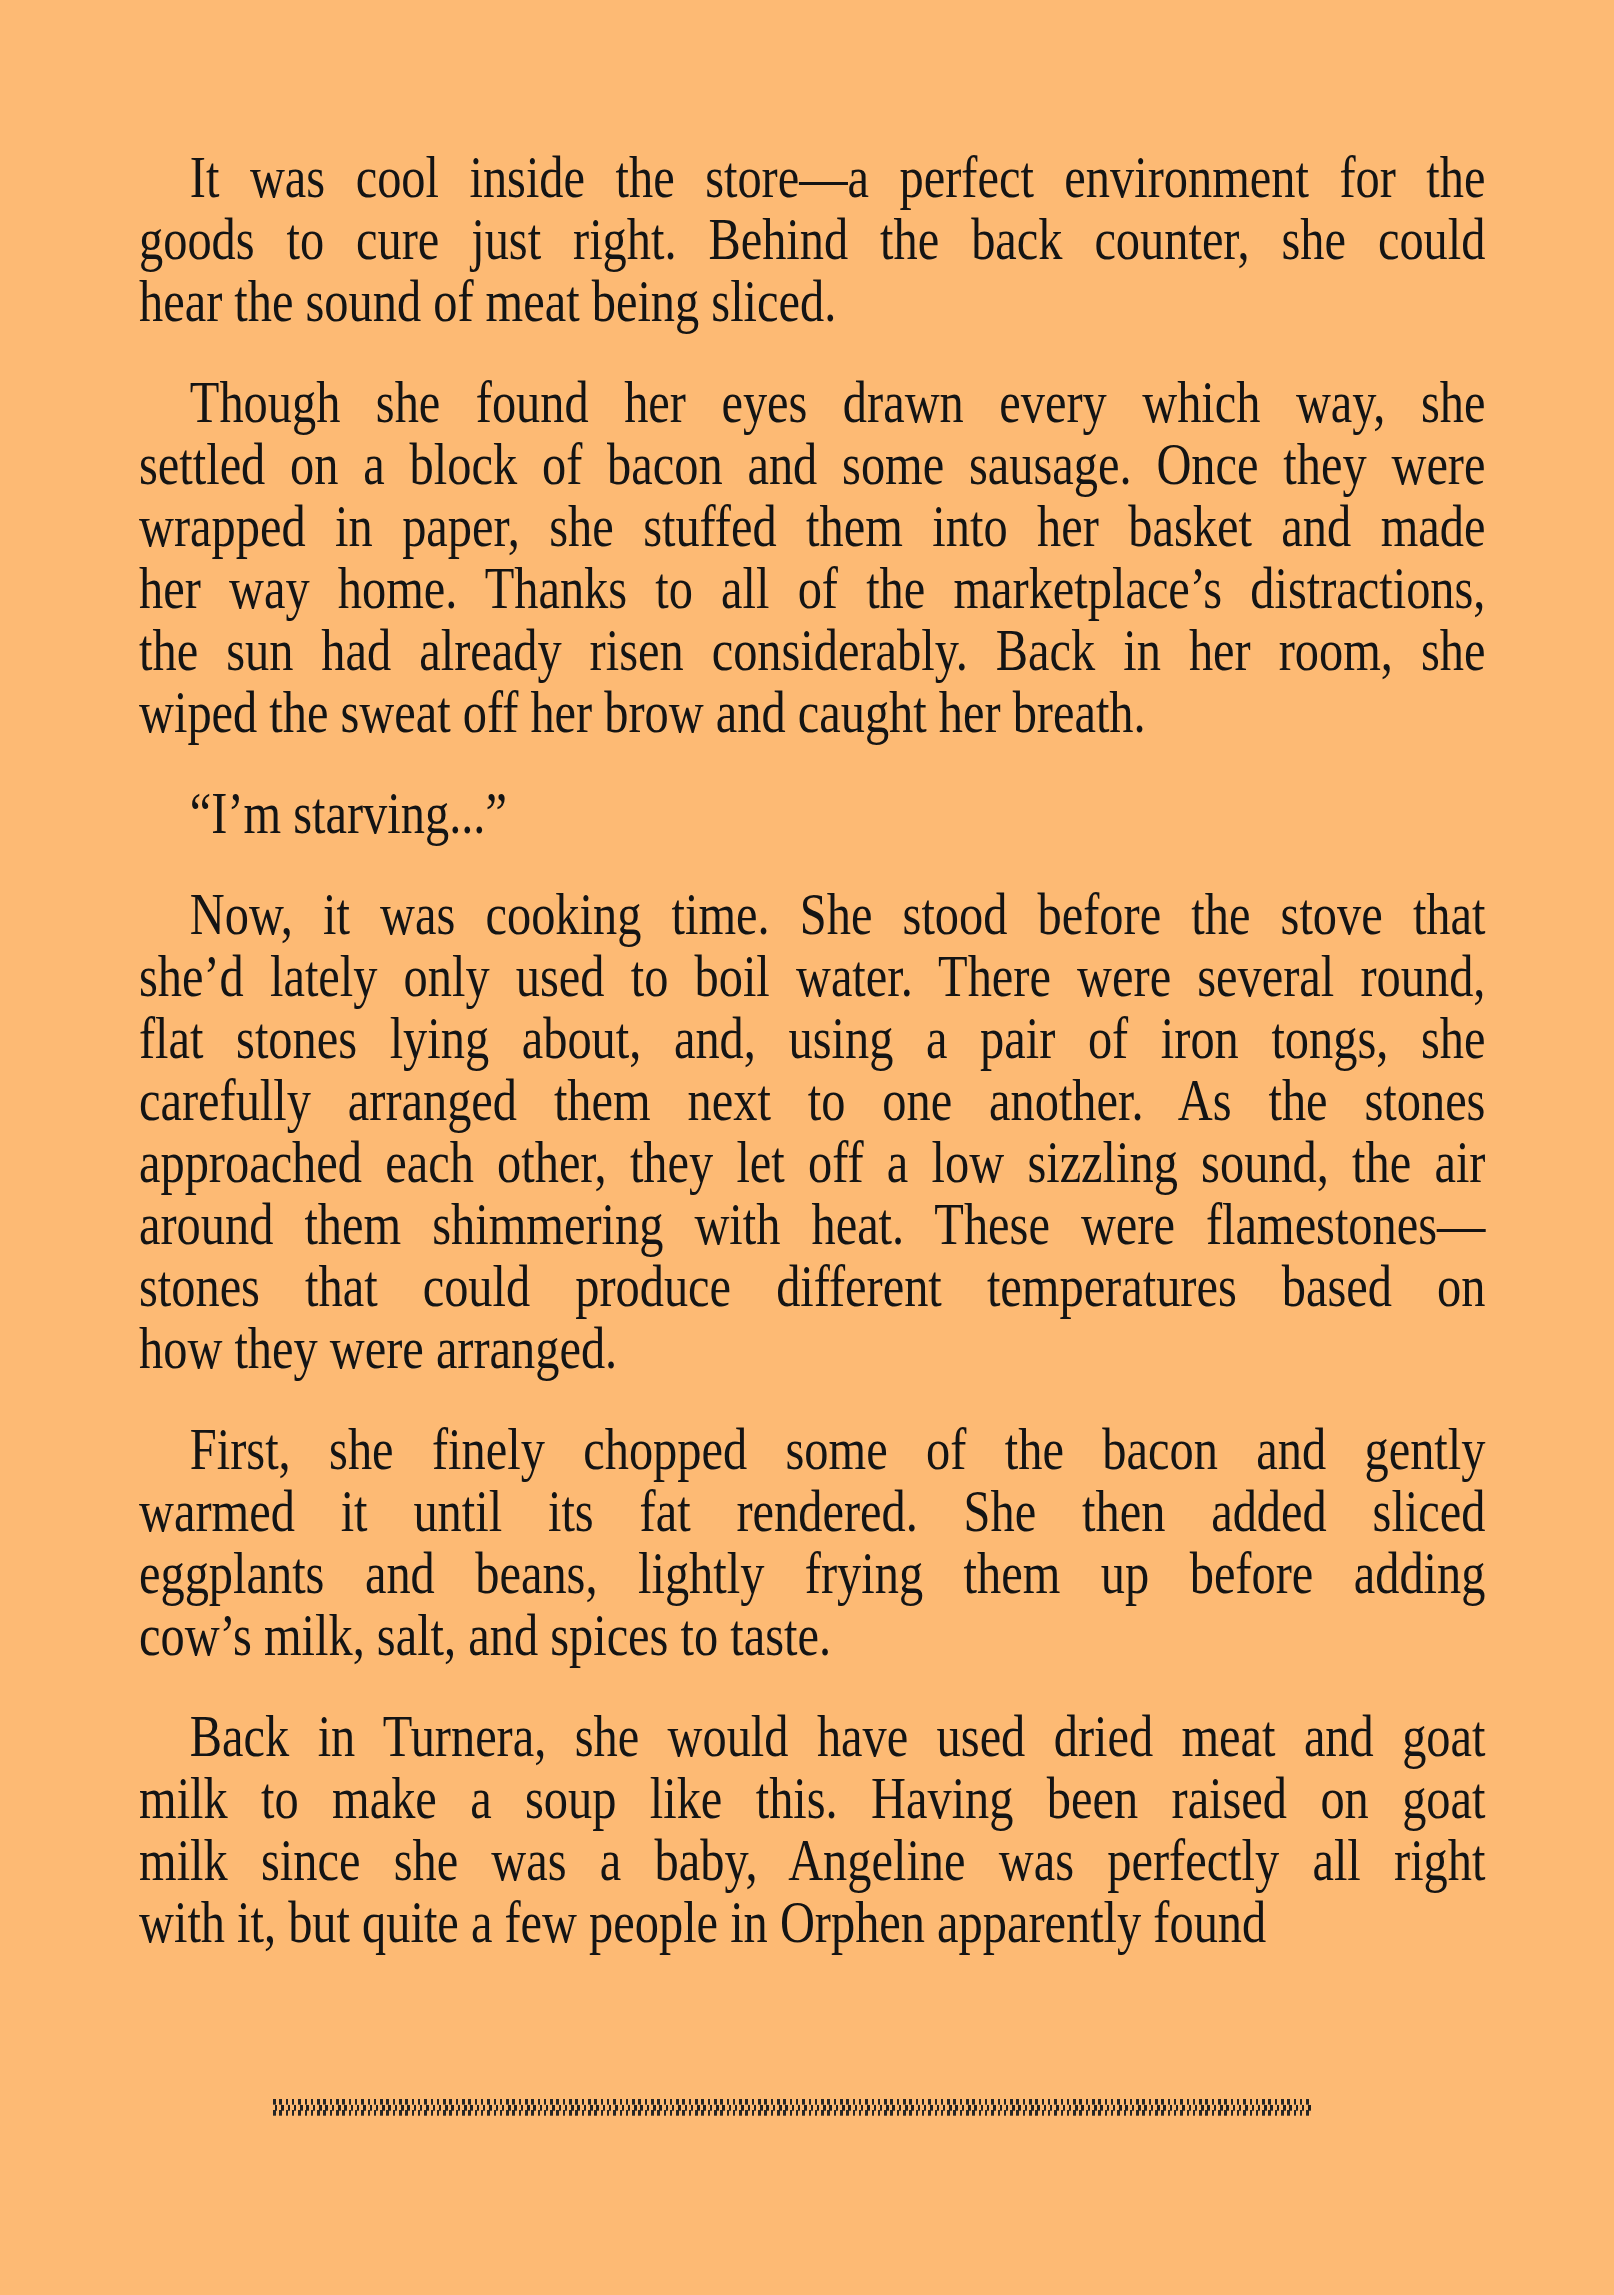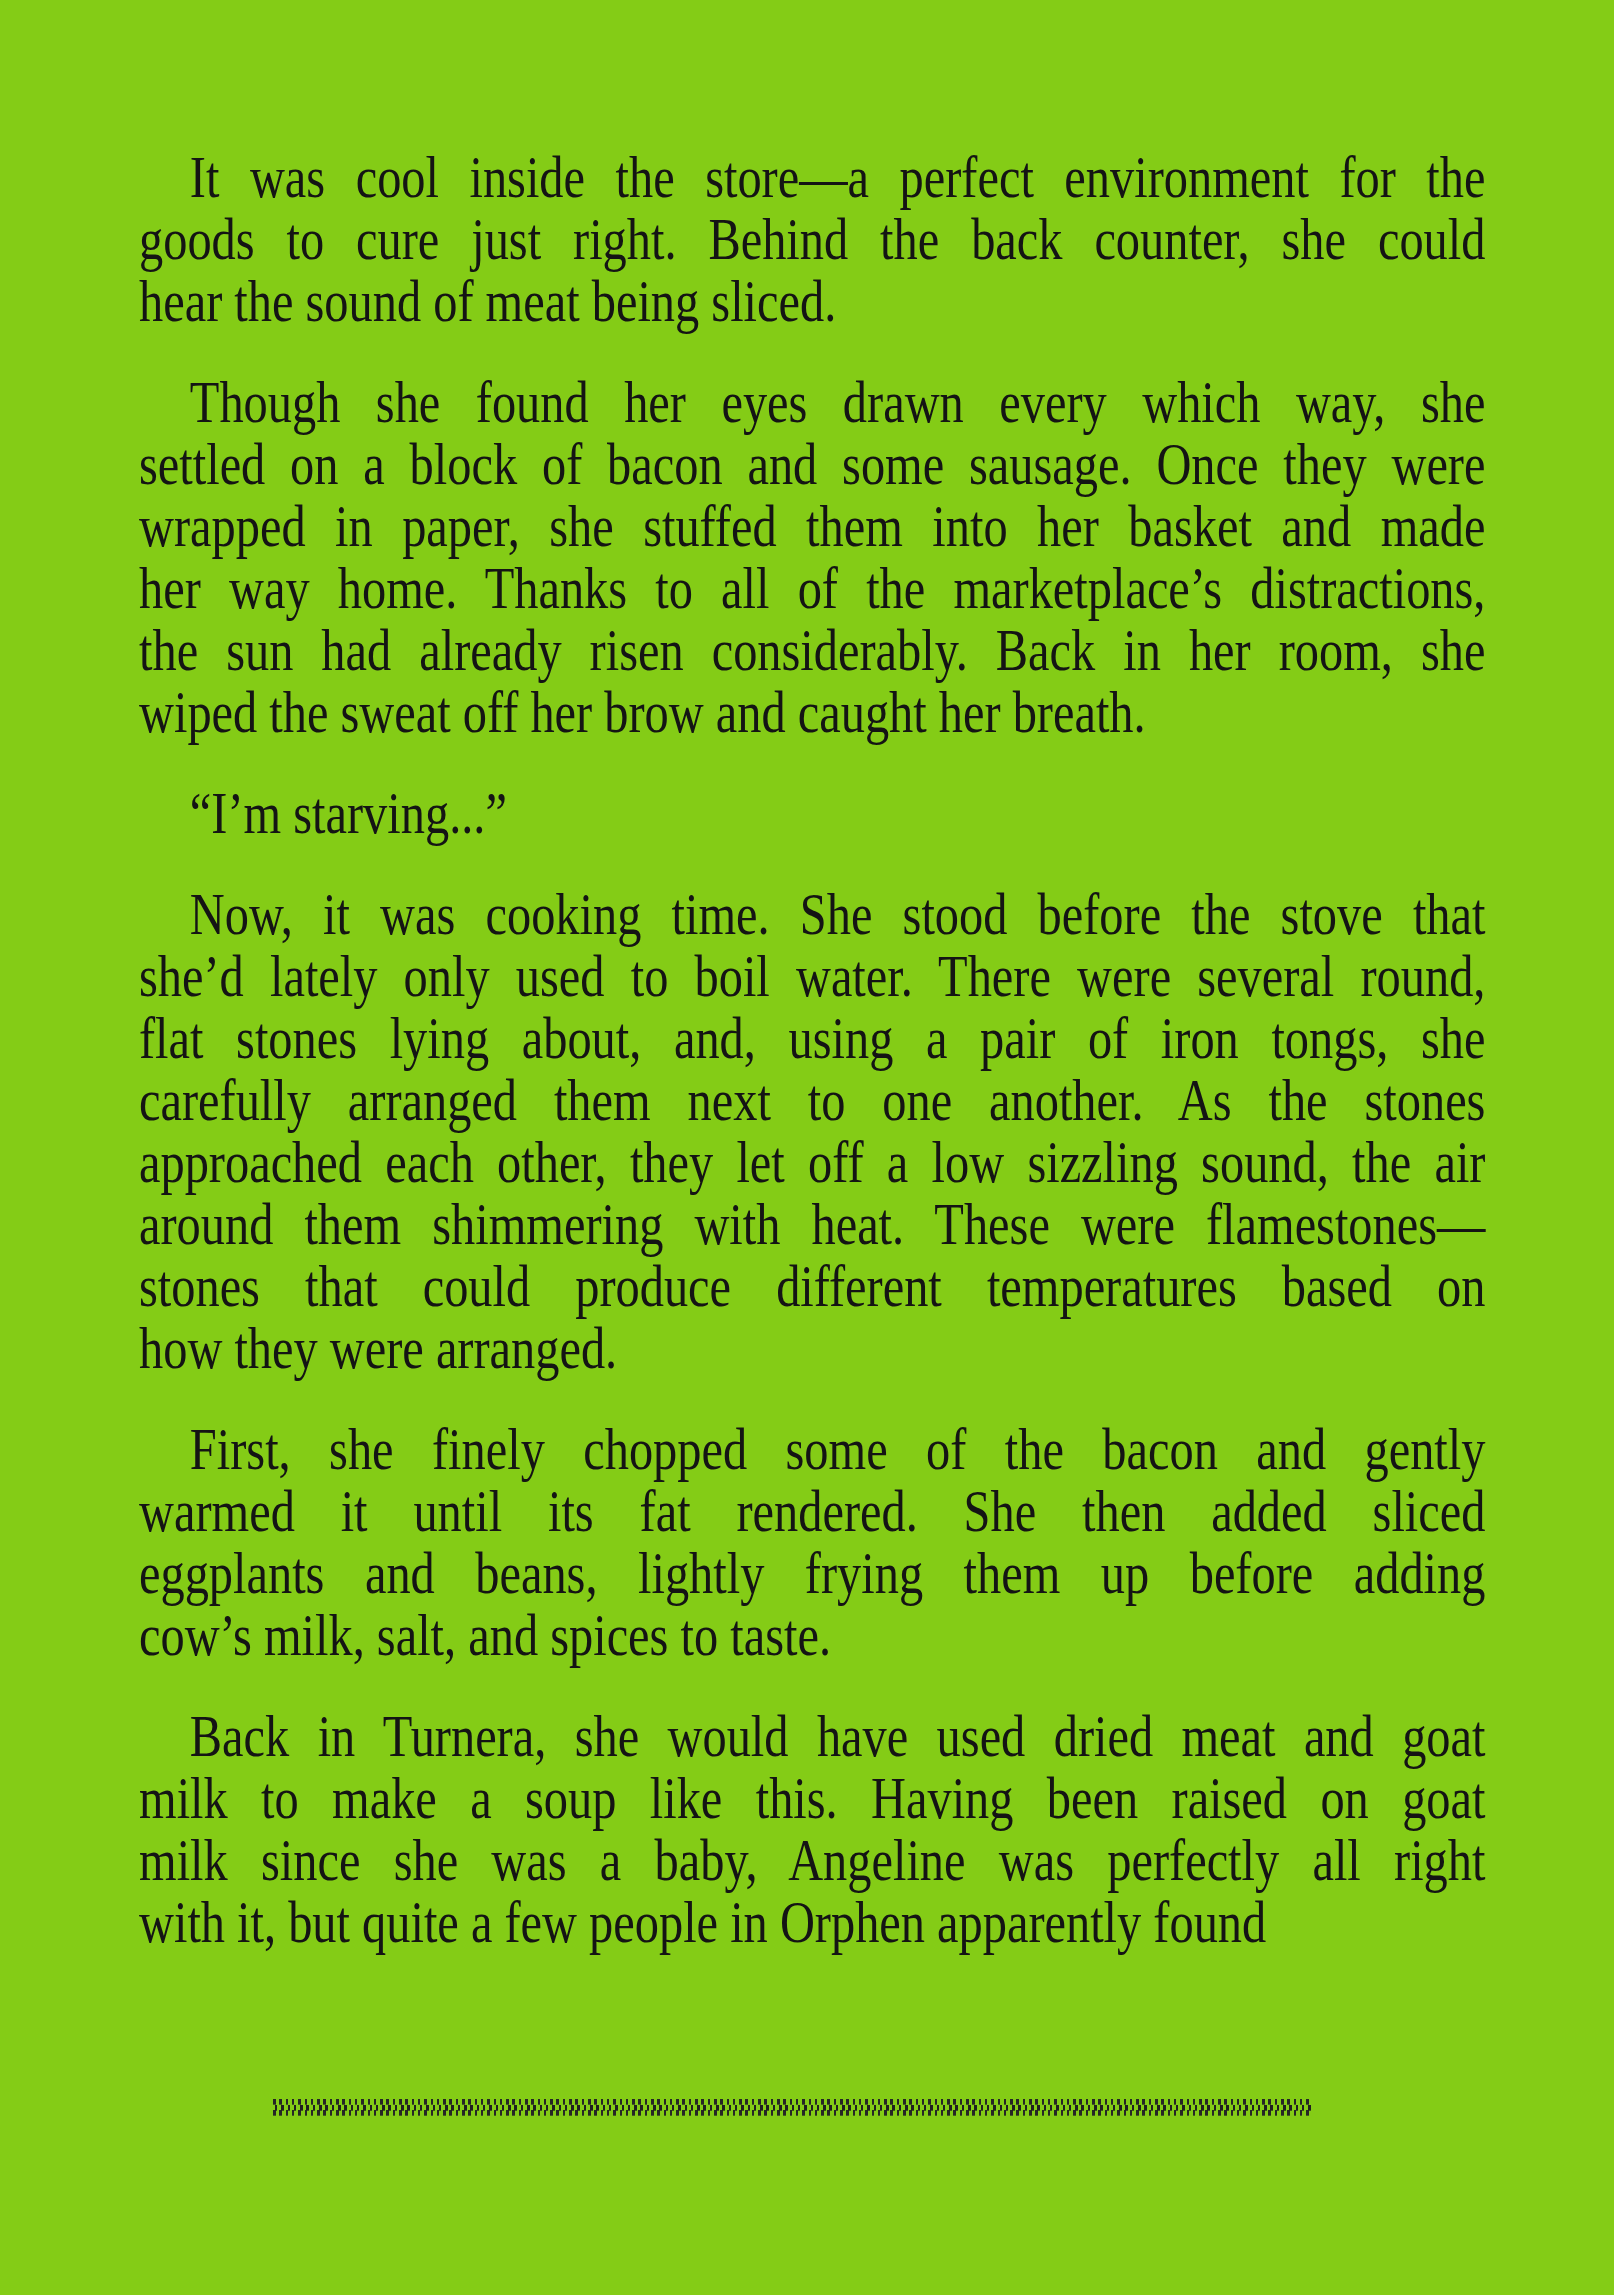--- a/index.html
+++ b/index.html
@@ -9,21 +9,21 @@
   }
   body {
     width: 1614px;
     height: 2295px;
     position: relative;
     overflow: hidden;
   }
   .page {
     position: absolute;
     inset: 0;
-    background: #84cc16;
+    background: #fdba74;
     text-decoration: underline;
   }
   .text-block {
     position: absolute;
     left: 139px;
     top: 146px;
     width: 1642px;                 
     transform: scaleX(0.82);
     transform-origin: left top;
     font-family: "Liberation Serif", "DejaVu Serif", serif;

